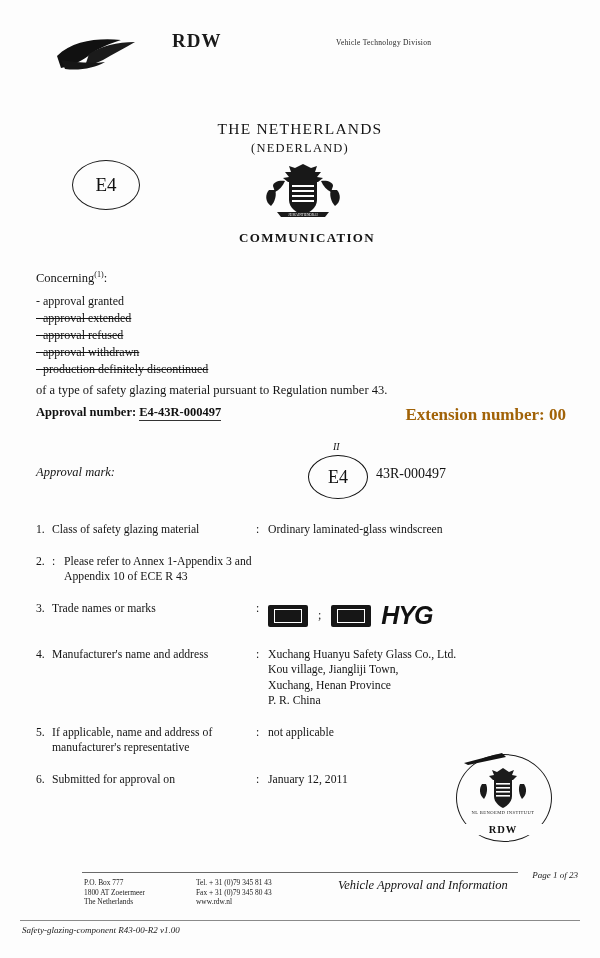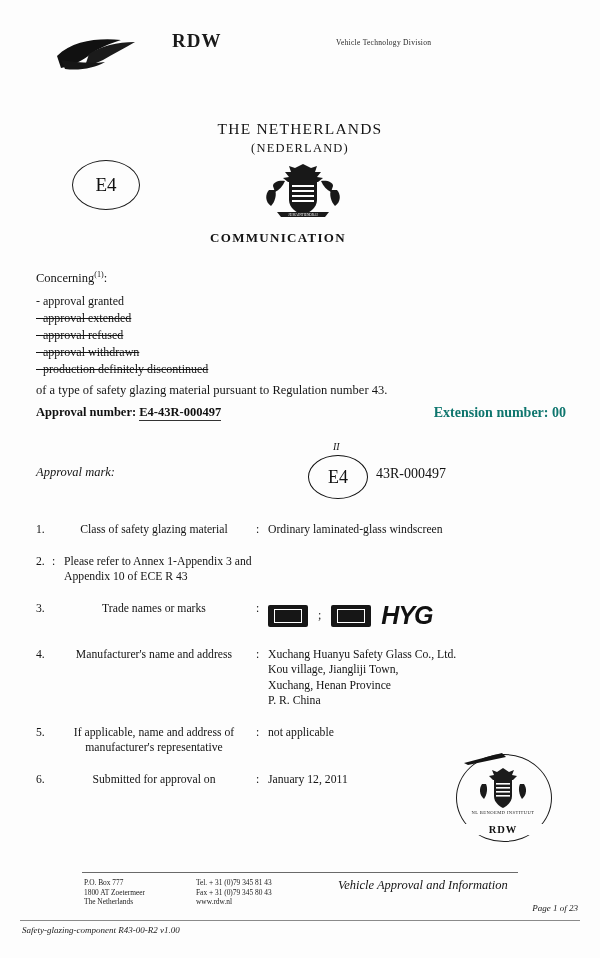--- a/index.html
+++ b/index.html
@@ -79,20 +79,21 @@
   .communication {
     position: absolute;
     top: 230px;
     left: 0;
     width: 556px;
     text-align: center;
     font-size: 13px;
     letter-spacing: 1.3px;
     font-weight: 700;
     color: #141414;
+    padding-left: 29px;
   }
 
   
   .e4-circle {
     position: absolute;
     left: 72px;
     top: 160px;
     width: 66px;
     height: 48px;
     border: 1.6px solid #1a1a1a;
@@ -148,23 +149,23 @@
     top: 405px;
     font-size: 12.5px;
     font-weight: 700;
     color: #111;
   }
   .approval-no .underline { border-bottom: 1px solid #333; padding-bottom: 1px; }
   .extension-no {
     position: absolute;
     right: 34px;
     top: 405px;
-    font-size: 14px;
+    font-size: 17px;
     font-weight: 700;
-    color: #0f766e;
+    color: #a16207;
   }
 
   
   .approval-mark-label {
     position: absolute;
     left: 36px;
     top: 465px;
     font-size: 12.5px;
     font-style: italic;
     color: #141414;
@@ -216,21 +217,20 @@
   }
   .row .num {
     width: 52px;
     padding-left: 36px;
     box-sizing: border-box;
     flex: 0 0 52px;
   }
   .row .label {
     width: 204px;
     flex: 0 0 204px;
-    text-align: center;
   }
   .row .colon {
     width: 12px;
     flex: 0 0 12px;
   }
   .row .value {
     flex: 1 1 auto;
     padding-right: 30px;
   }
   .value-line { display: block; }
@@ -345,21 +345,21 @@
     position: absolute;
     left: 22px;
     top: 925px;
     font-size: 9px;
     font-style: italic;
     color: #1a1a1a;
   }
   .page-num {
     position: absolute;
     right: 22px;
-    top: 903px;
+    top: 870px;
     font-size: 9px;
     font-style: italic;
     color: #1a1a1a;
   }
   .bottom-rule {
     position: absolute;
     left: 20px;
     top: 920px;
     width: 560px;
     border-top: 1px solid #8a8a8a;

